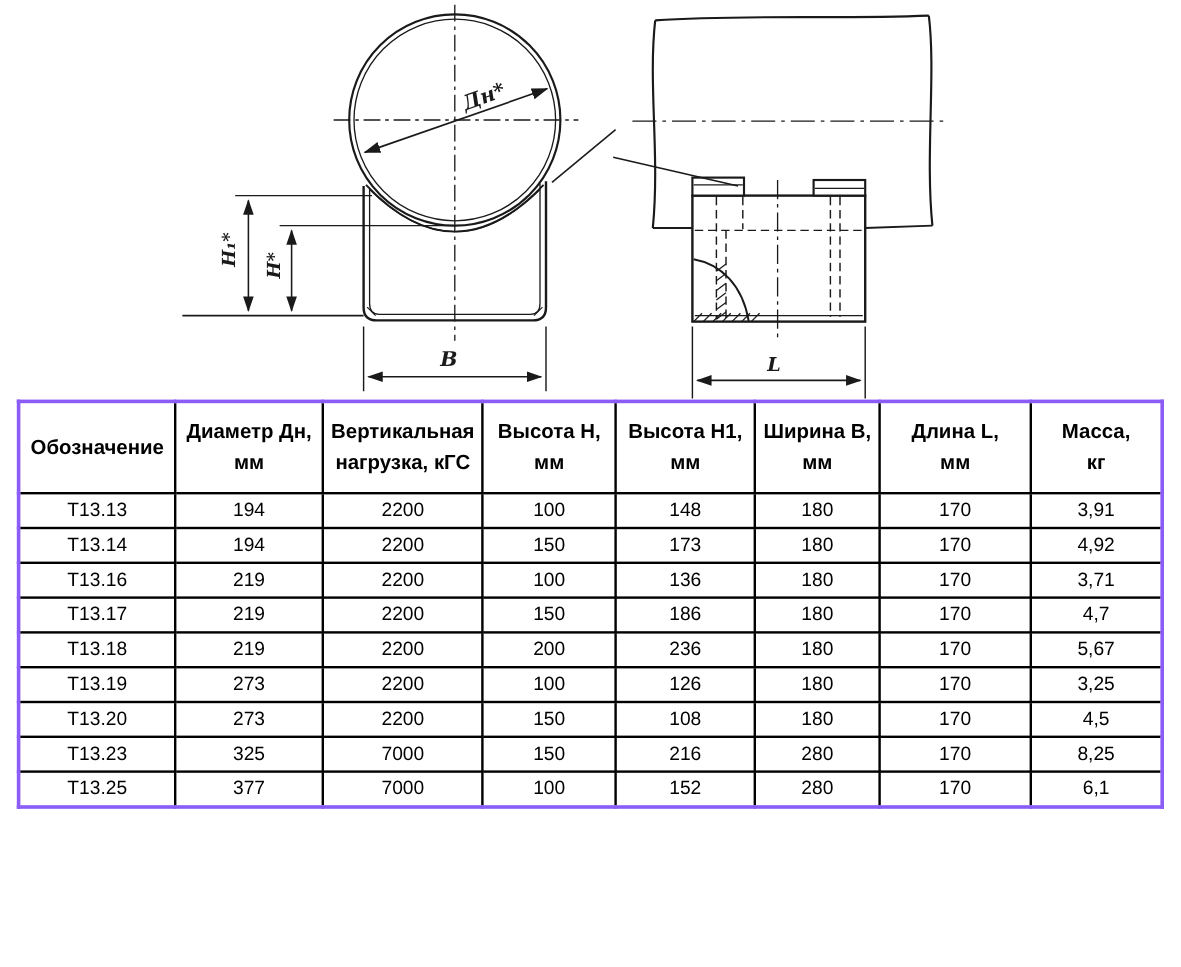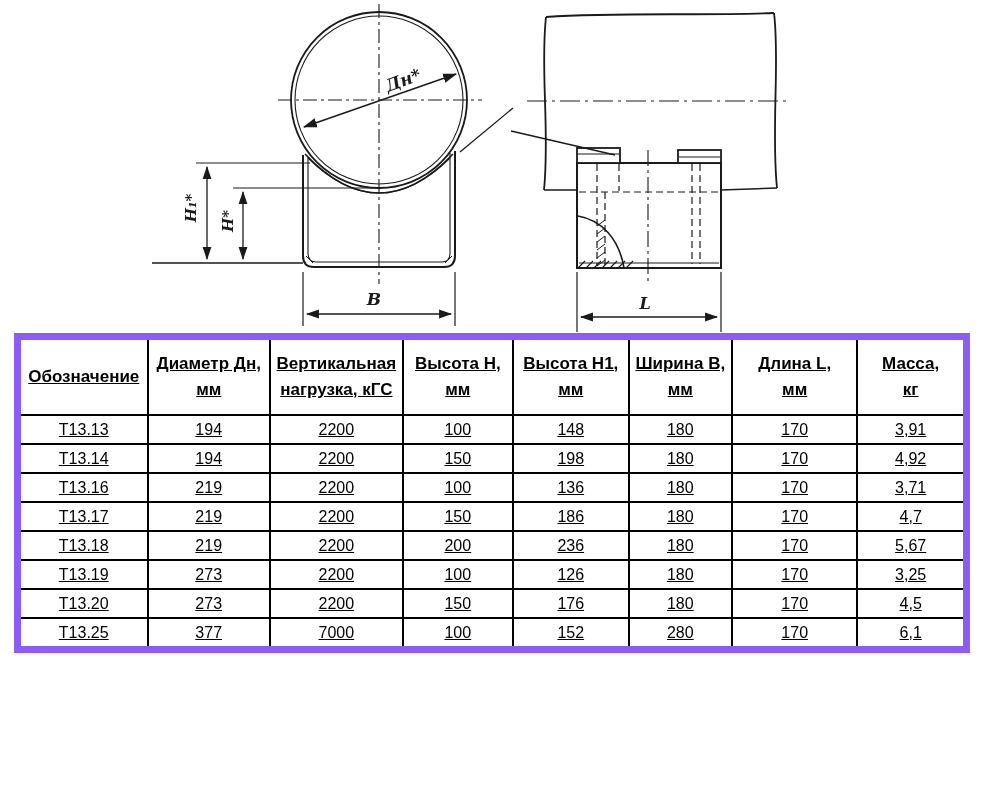--- a/index.html
+++ b/index.html
@@ -1,21 +1,21 @@
 <!DOCTYPE html>
 <html><head>
 <meta charset="utf-8">
 <style>
   html,body{margin:0;padding:0;background:#ffffff;}
   .page{width:984px;height:806px;background:#fff;position:relative;font-family:"Liberation Sans",sans-serif;}
   .drawing{display:block;}
   .table-wrap{width:956px;margin:0 auto;}
   table.dim-table{border-collapse:collapse;width:956px;table-layout:fixed;color:#000;}
   table.dim-table th, table.dim-table td{border:2px solid #000;text-align:center;vertical-align:middle;overflow:hidden;}
-  table.dim-table{border:7px solid #8b5cf6;text-decoration:underline;}
+  table.dim-table{border:3px solid #8b5cf6;}
   table.dim-table th{font-size:17px;font-weight:bold;height:74px;padding:0 2px;line-height:1.55;white-space:pre-line;}
   table.dim-table td{font-size:16px;height:25px;padding:1px 2px;}
   svg text{font-family:"DejaVu Serif",serif;font-style:italic;font-weight:bold;fill:#1a1a1a;}
 </style>
 </head>
 <body>
 
 <div class="page">
 
   <svg class="drawing" width="984" height="333" viewBox="0 0 984 333">
@@ -159,21 +159,21 @@
             <td>148</td>
             <td>180</td>
             <td>170</td>
             <td>3,91</td>
           </tr>
           <tr>
             <td>Т13.14</td>
             <td>194</td>
             <td>2200</td>
             <td>150</td>
-            <td>198</td>
+            <td>173</td>
             <td>180</td>
             <td>170</td>
             <td>4,92</td>
           </tr>
           <tr>
             <td>Т13.16</td>
             <td>219</td>
             <td>2200</td>
             <td>100</td>
             <td>136</td>
@@ -209,24 +209,34 @@
             <td>126</td>
             <td>180</td>
             <td>170</td>
             <td>3,25</td>
           </tr>
           <tr>
             <td>Т13.20</td>
             <td>273</td>
             <td>2200</td>
             <td>150</td>
-            <td>176</td>
+            <td>108</td>
             <td>180</td>
             <td>170</td>
             <td>4,5</td>
+          </tr>
+          <tr>
+            <td>Т13.23</td>
+            <td>325</td>
+            <td>7000</td>
+            <td>150</td>
+            <td>216</td>
+            <td>280</td>
+            <td>170</td>
+            <td>8,25</td>
           </tr>
           <tr>
             <td>Т13.25</td>
             <td>377</td>
             <td>7000</td>
             <td>100</td>
             <td>152</td>
             <td>280</td>
             <td>170</td>
             <td>6,1</td>

